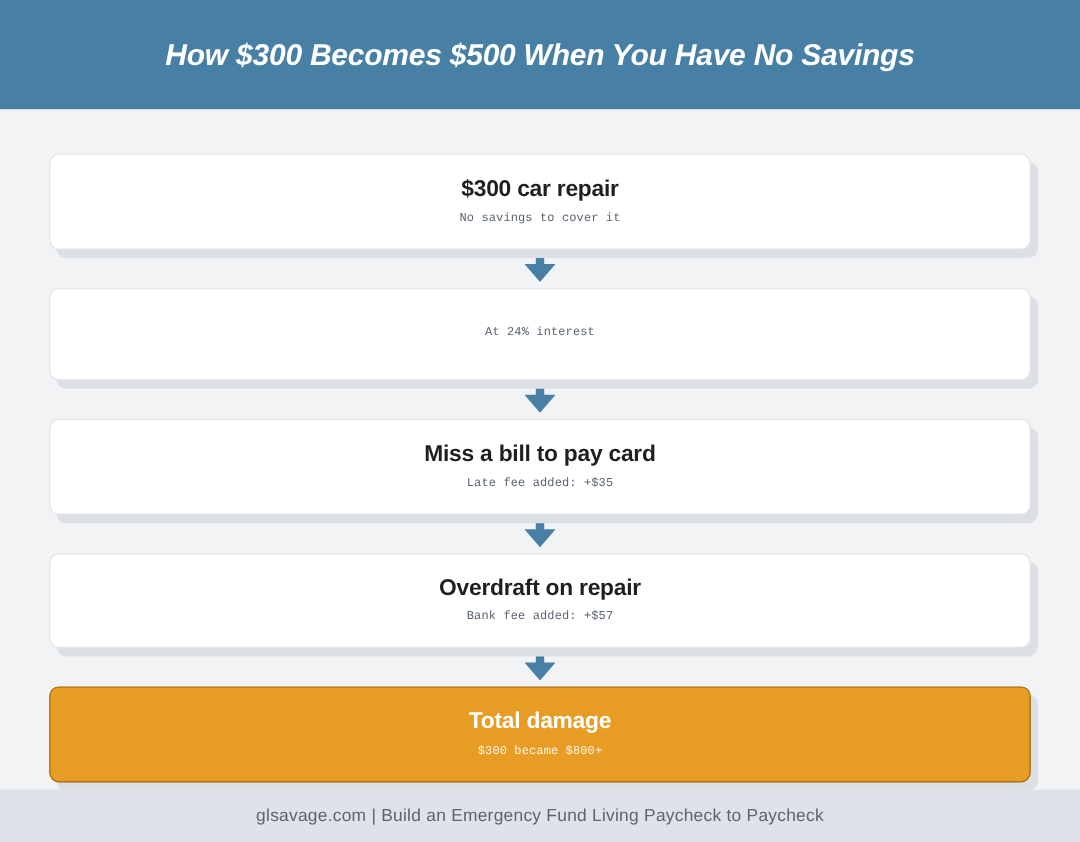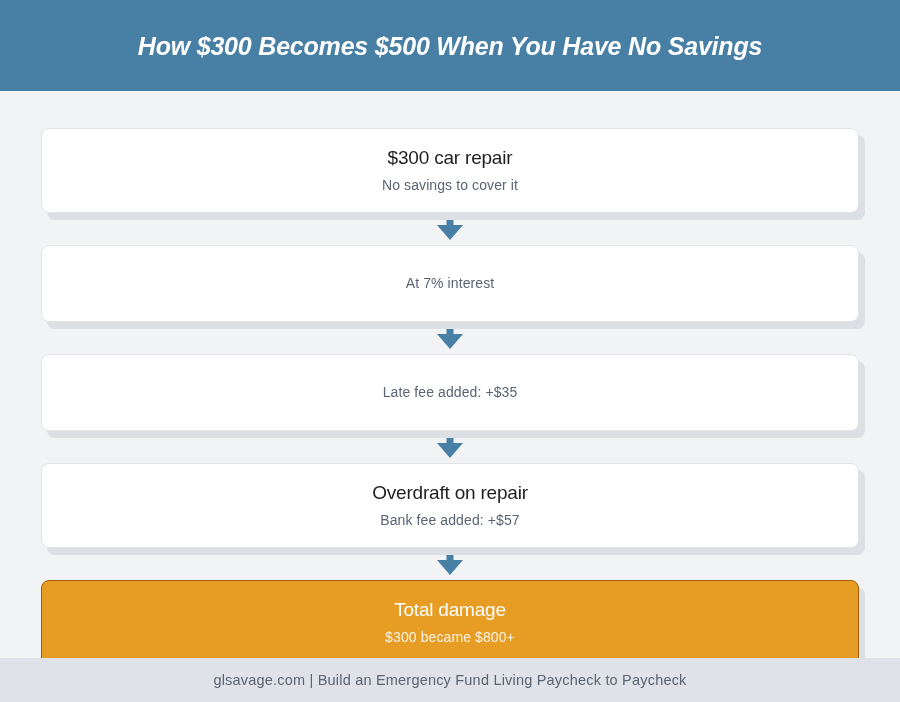--- a/index.html
+++ b/index.html
@@ -63,32 +63,33 @@
   }
 
   .step-card.total {
     background: #e79c24;
     border: 1px solid #a16207;
     box-shadow: 6px 7px 0 0 #dcdfe4;
   }
 
   .step-title {
     font-size: 19px;
-    font-weight: normal;
+    font-weight: bold;
     color: #1f1f1f;
     line-height: 1.25;
     letter-spacing: -0.2px;
     margin-bottom: 6px;
   }
 
   .step-sub {
-    font-size: 14px;
+    font-size: 10px;
     color: #5a6472;
     line-height: 1.3;
     letter-spacing: 0.1px;
+    font-family: Liberation Mono, monospace;
   }
 
   .step-card.total .step-title { color: #ffffff; }
   .step-card.total .step-sub   { color: #fdf4e6; }
 
   
   .arrow-wrap {
     width: 818px;
     height: 32px;
     display: flex;
@@ -139,32 +140,33 @@
   </div>
 
   <div class="arrow-wrap">
     <svg class="arrow-icon" viewBox="0 0 26 22">
       <polygon points="9.5,0 16.5,0 16.5,7 26,7 13,22 0,7 9.5,7" fill="#487fa5"></polygon>
     </svg>
   </div>
 
   <div class="flow-step">
     <div class="step-card">
-      <div class="step-sub">At 7% interest</div>
+      <div class="step-sub">At 24% interest</div>
     </div>
   </div>
 
   <div class="arrow-wrap">
     <svg class="arrow-icon" viewBox="0 0 26 22">
       <polygon points="9.5,0 16.5,0 16.5,7 26,7 13,22 0,7 9.5,7" fill="#487fa5"></polygon>
     </svg>
   </div>
 
   <div class="flow-step">
     <div class="step-card">
+      <div class="step-title">Miss a bill to pay card</div>
       <div class="step-sub">Late fee added: +$35</div>
     </div>
   </div>
 
   <div class="arrow-wrap">
     <svg class="arrow-icon" viewBox="0 0 26 22">
       <polygon points="9.5,0 16.5,0 16.5,7 26,7 13,22 0,7 9.5,7" fill="#487fa5"></polygon>
     </svg>
   </div>
 

